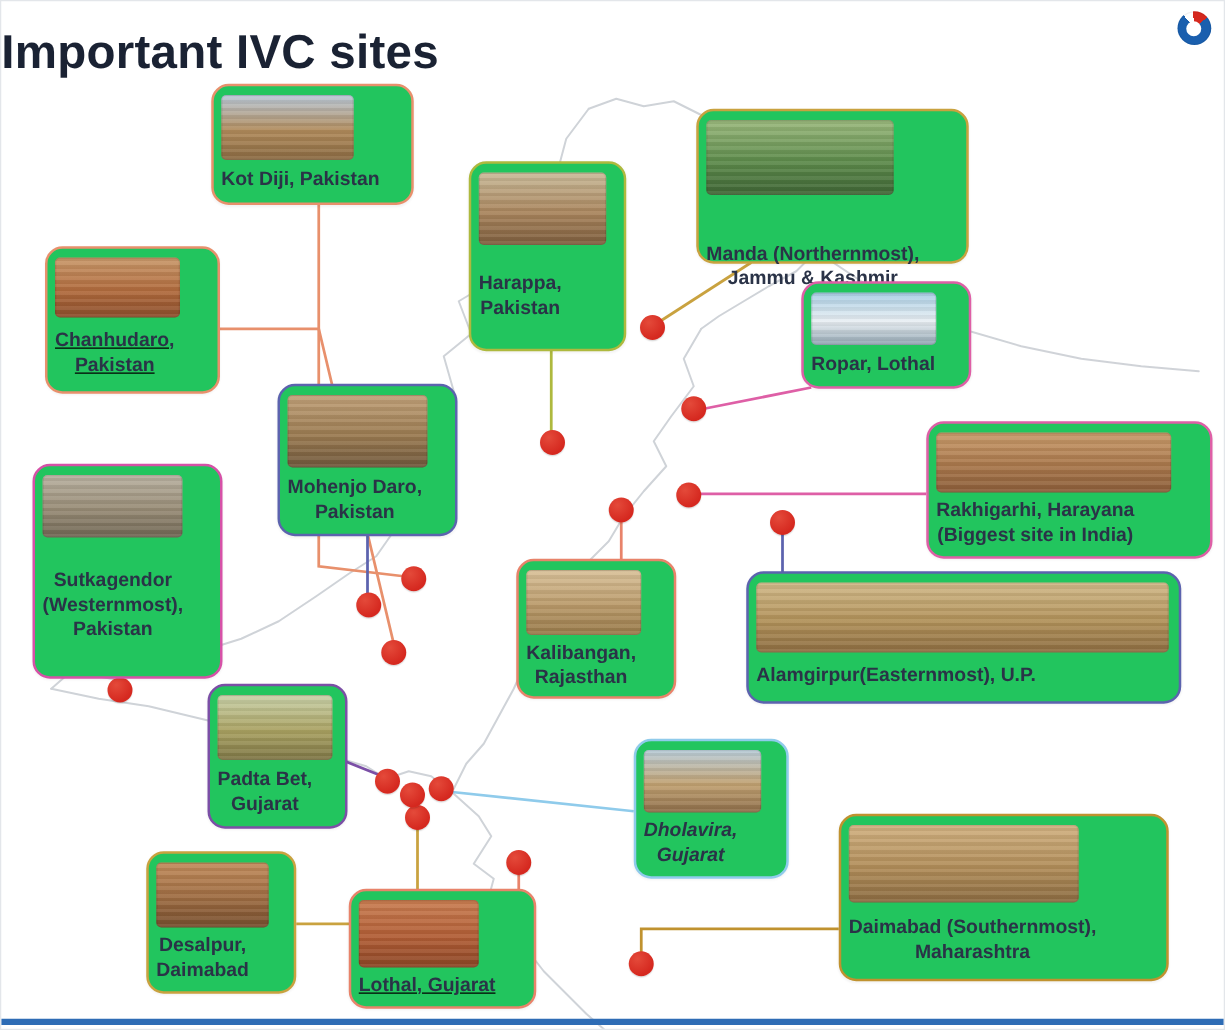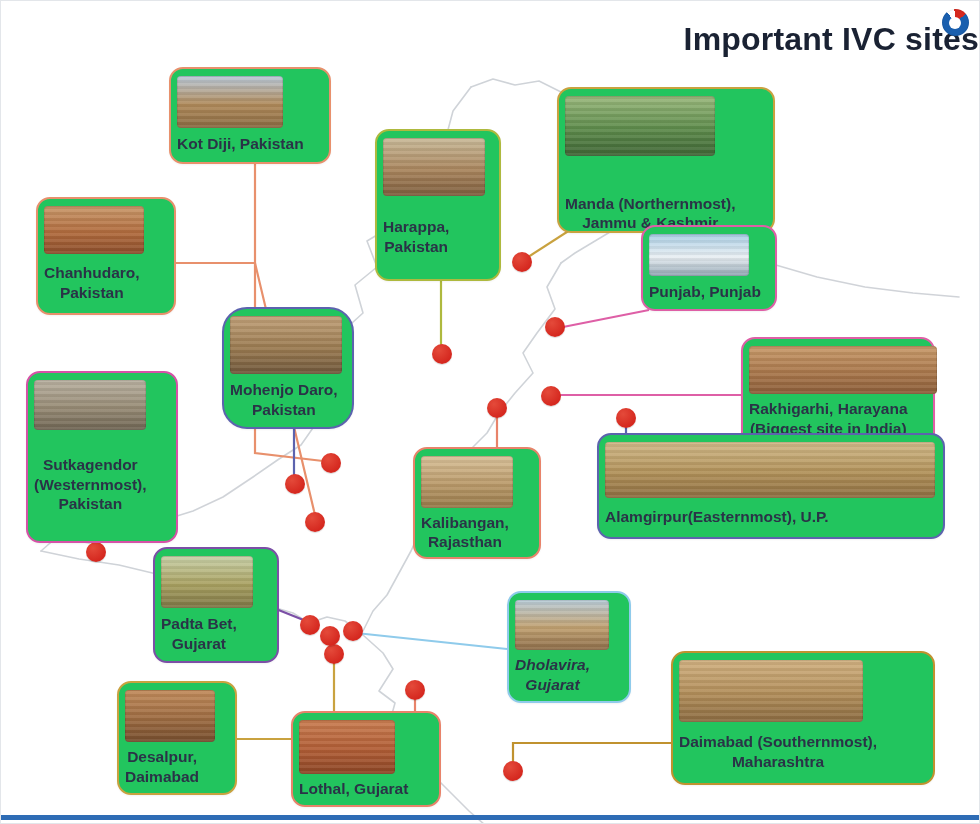--- a/index.html
+++ b/index.html
@@ -7,21 +7,21 @@
     position:relative; width:980px; height:824px; background:#ffffff;
     overflow:hidden; box-sizing:border-box;
     font-family:"Liberation Sans", sans-serif;
     border:1px solid #e3e6ea;
   }
   .layer { position:absolute; left:0; top:0; }
   #map-svg { z-index:1; }
   #lines  { z-index:2; }
   .title {
     position:absolute; top:20px; left:0; right:0; margin:0; z-index:5;
-    text-align:right; font-size:32px; font-weight:800; color:#1a2233;
+    text-align:left; font-size:38px; font-weight:800; color:#1a2233;
     letter-spacing:.2px;
   }
   .logo {
     position:absolute; top:8px; right:10px; width:27px; height:27px; z-index:5;
     border-radius:50%;
     background: conic-gradient(from 120deg, #1a5fae 0deg 200deg, #ffffff 200deg 235deg, #d5281e 235deg 290deg, #1a5fae 290deg 360deg);
     box-shadow: inset 0 0 0 1px rgba(0,0,0,.06);
   }
   .logo::after {
     content:""; position:absolute; left:7px; top:8px; width:12px; height:12px;
@@ -100,86 +100,86 @@
     <div class="photo" style="width: 106px; height: 52px; background: linear-gradient(rgb(185, 201, 217) 0%, rgb(176, 138, 90) 55%, rgb(138, 106, 66) 100%);"></div>
     <div class="site-label">Kot Diji, Pakistan</div>
   </div>
 <div class="dot" style="left: 320px; top: 452px;"></div>
   <div class="site" style="left: 374px; top: 128px; width: 126px; height: 152px; border-color: rgb(174, 185, 62);">
     <div class="photo" style="width: 102px; height: 58px; background: linear-gradient(rgb(201, 186, 153) 0%, rgb(169, 133, 93) 55%, rgb(125, 93, 61) 100%);"></div>
     <div class="site-label">Harappa,
 Pakistan</div>
   </div>
 <div class="dot" style="left: 431px; top: 343px;"></div>
-  <div class="site" style="left: 556px; top: 86px; width: 218px; height: 146px; border-color: rgb(201, 162, 63); gap: 33px;">
+  <div class="site" style="left: 556px; top: 86px; width: 218px; height: 124px; border-color: rgb(201, 162, 63); gap: 33px;">
     <div class="photo" style="width: 150px; height: 60px; background: linear-gradient(rgb(155, 185, 125) 0%, rgb(93, 139, 75) 55%, rgb(63, 101, 53) 100%);"></div>
     <div class="site-label">Manda (Northernmost),
 Jammu &amp; Kashmir</div>
   </div>
 <div class="dot" style="left: 511px; top: 251px;"></div>
-  <div class="site" style="left: 35px; top: 196px; width: 140px; height: 118px; border-color: rgb(232, 144, 108);">
+  <div class="site" style="left: 35px; top: 196px; width: 140px; height: 118px; border-color: rgb(232, 144, 108); text-decoration: underline;">
     <div class="photo" style="width: 100px; height: 48px; background: linear-gradient(rgb(201, 153, 107) 0%, rgb(177, 107, 61) 55%, rgb(139, 77, 43) 100%);"></div>
     <div class="site-label">Chanhudaro,
 Pakistan</div>
   </div>
 <div class="dot" style="left: 304px; top: 511px;"></div>
   <div class="site" style="left: 640px; top: 224px; width: 136px; height: 86px; border-color: rgb(222, 95, 166);">
     <div class="photo" style="width: 100px; height: 42px; background: linear-gradient(rgb(169, 206, 229) 0%, rgb(233, 239, 243) 55%, rgb(144, 164, 177) 100%);"></div>
-    <div class="site-label">Punjab, Punjab</div>
+    <div class="site-label">Ropar, Lothal</div>
   </div>
 <div class="dot" style="left: 544px; top: 316px;"></div>
-  <div class="site" style="left: 221px; top: 306px; width: 132px; height: 122px; border-color: rgb(92, 99, 174); border-radius: 25px;">
+  <div class="site" style="left: 221px; top: 306px; width: 144px; height: 122px; border-color: rgb(92, 99, 174);">
     <div class="photo" style="width: 112px; height: 58px; background: linear-gradient(rgb(193, 161, 121) 0%, rgb(155, 123, 81) 55%, rgb(111, 87, 59) 100%);"></div>
     <div class="site-label">Mohenjo Daro,
 Pakistan</div>
   </div>
 <div class="dot" style="left: 284px; top: 473px;"></div>
-  <div class="site" style="left: 740px; top: 336px; width: 194px; height: 110px; border-color: rgb(222, 95, 166);">
+  <div class="site" style="left: 740px; top: 336px; width: 229px; height: 110px; border-color: rgb(222, 95, 166);">
     <div class="photo" style="width: 188px; height: 48px; background: linear-gradient(rgb(201, 155, 107) 0%, rgb(169, 119, 75) 55%, rgb(139, 93, 57) 100%);"></div>
     <div class="site-label">Rakhigarhi, Harayana
 (Biggest site in India)</div>
   </div>
 <div class="dot" style="left: 540px; top: 385px;"></div>
   <div class="site" style="left: 25px; top: 370px; width: 152px; height: 172px; border-color: rgb(214, 81, 167);">
     <div class="photo" style="width: 112px; height: 50px; background: linear-gradient(rgb(185, 177, 161) 0%, rgb(151, 139, 117) 55%, rgb(111, 101, 83) 100%);"></div>
     <div class="site-label">Sutkagendor
 (Westernmost),
 Pakistan</div>
   </div>
 <div class="dot" style="left: 85px; top: 541px;"></div>
   <div class="site" style="left: 412px; top: 446px; width: 128px; height: 112px; border-color: rgb(232, 131, 106);">
     <div class="photo" style="width: 92px; height: 52px; background: linear-gradient(rgb(217, 193, 153) 0%, rgb(185, 153, 105) 55%, rgb(151, 121, 73) 100%);"></div>
     <div class="site-label">Kalibangan,
 Rajasthan</div>
   </div>
 <div class="dot" style="left: 486px; top: 397px;"></div>
-  <div class="site" style="left: 596px; top: 432px; width: 348px; height: 106px; border-color: rgb(92, 99, 174);">
+  <div class="site" style="left: 596px; top: 456px; width: 348px; height: 106px; border-color: rgb(92, 99, 174);">
     <div class="photo" style="width: 330px; height: 56px; background: linear-gradient(rgb(209, 185, 137) 0%, rgb(177, 145, 89) 55%, rgb(141, 109, 65) 100%);"></div>
     <div class="site-label">Alamgirpur(Easternmost), U.P.</div>
   </div>
 <div class="dot" style="left: 615px; top: 407px;"></div>
-  <div class="site" style="left: 152px; top: 546px; width: 126px; height: 116px; border-color: rgb(123, 79, 166);">
+  <div class="site" style="left: 165px; top: 546px; width: 112px; height: 116px; border-color: rgb(123, 79, 166);">
     <div class="photo" style="width: 92px; height: 52px; background: linear-gradient(rgb(201, 209, 169) 0%, rgb(169, 161, 97) 55%, rgb(125, 117, 69) 100%);"></div>
     <div class="site-label">Padta Bet,
 Gujarat</div>
   </div>
 <div class="dot" style="left: 299px; top: 614px;"></div>
   <div class="site" style="left: 506px; top: 590px; width: 124px; height: 112px; border-color: rgb(143, 203, 235); font-style: italic;">
     <div class="photo" style="width: 94px; height: 50px; background: linear-gradient(rgb(185, 205, 217) 0%, rgb(193, 161, 113) 55%, rgb(141, 109, 73) 100%);"></div>
     <div class="site-label">Dholavira,
 Gujarat</div>
   </div>
 <div class="dot" style="left: 342px; top: 620px;"></div>
   <div class="site" style="left: 116px; top: 680px; width: 120px; height: 114px; border-color: rgb(201, 162, 63);">
     <div class="photo" style="width: 90px; height: 52px; background: linear-gradient(rgb(193, 139, 91) 0%, rgb(157, 107, 65) 55%, rgb(117, 77, 45) 100%);"></div>
     <div class="site-label">Desalpur,
 Daimabad</div>
   </div>
 <div class="dot" style="left: 323px; top: 643px;"></div>
-  <div class="site" style="left: 290px; top: 710px; width: 150px; height: 96px; border-color: rgb(232, 131, 106);">
+  <div class="site" style="left: 278px; top: 710px; width: 150px; height: 96px; border-color: rgb(232, 131, 106); text-decoration: underline;">
     <div class="photo" style="width: 96px; height: 54px; background: linear-gradient(rgb(201, 125, 81) 0%, rgb(177, 93, 53) 55%, rgb(139, 69, 37) 100%);"></div>
     <div class="site-label">Lothal, Gujarat</div>
   </div>
 <div class="dot" style="left: 404px; top: 679px;"></div>
   <div class="site" style="left: 670px; top: 650px; width: 264px; height: 134px; border-color: rgb(192, 146, 47);">
     <div class="photo" style="width: 184px; height: 62px; background: linear-gradient(rgb(209, 177, 129) 0%, rgb(177, 141, 89) 55%, rgb(139, 107, 65) 100%);"></div>
     <div class="site-label">Daimabad (Southernmost),
 Maharashtra</div>
   </div>
 <div class="dot" style="left: 502px; top: 760px;"></div>

